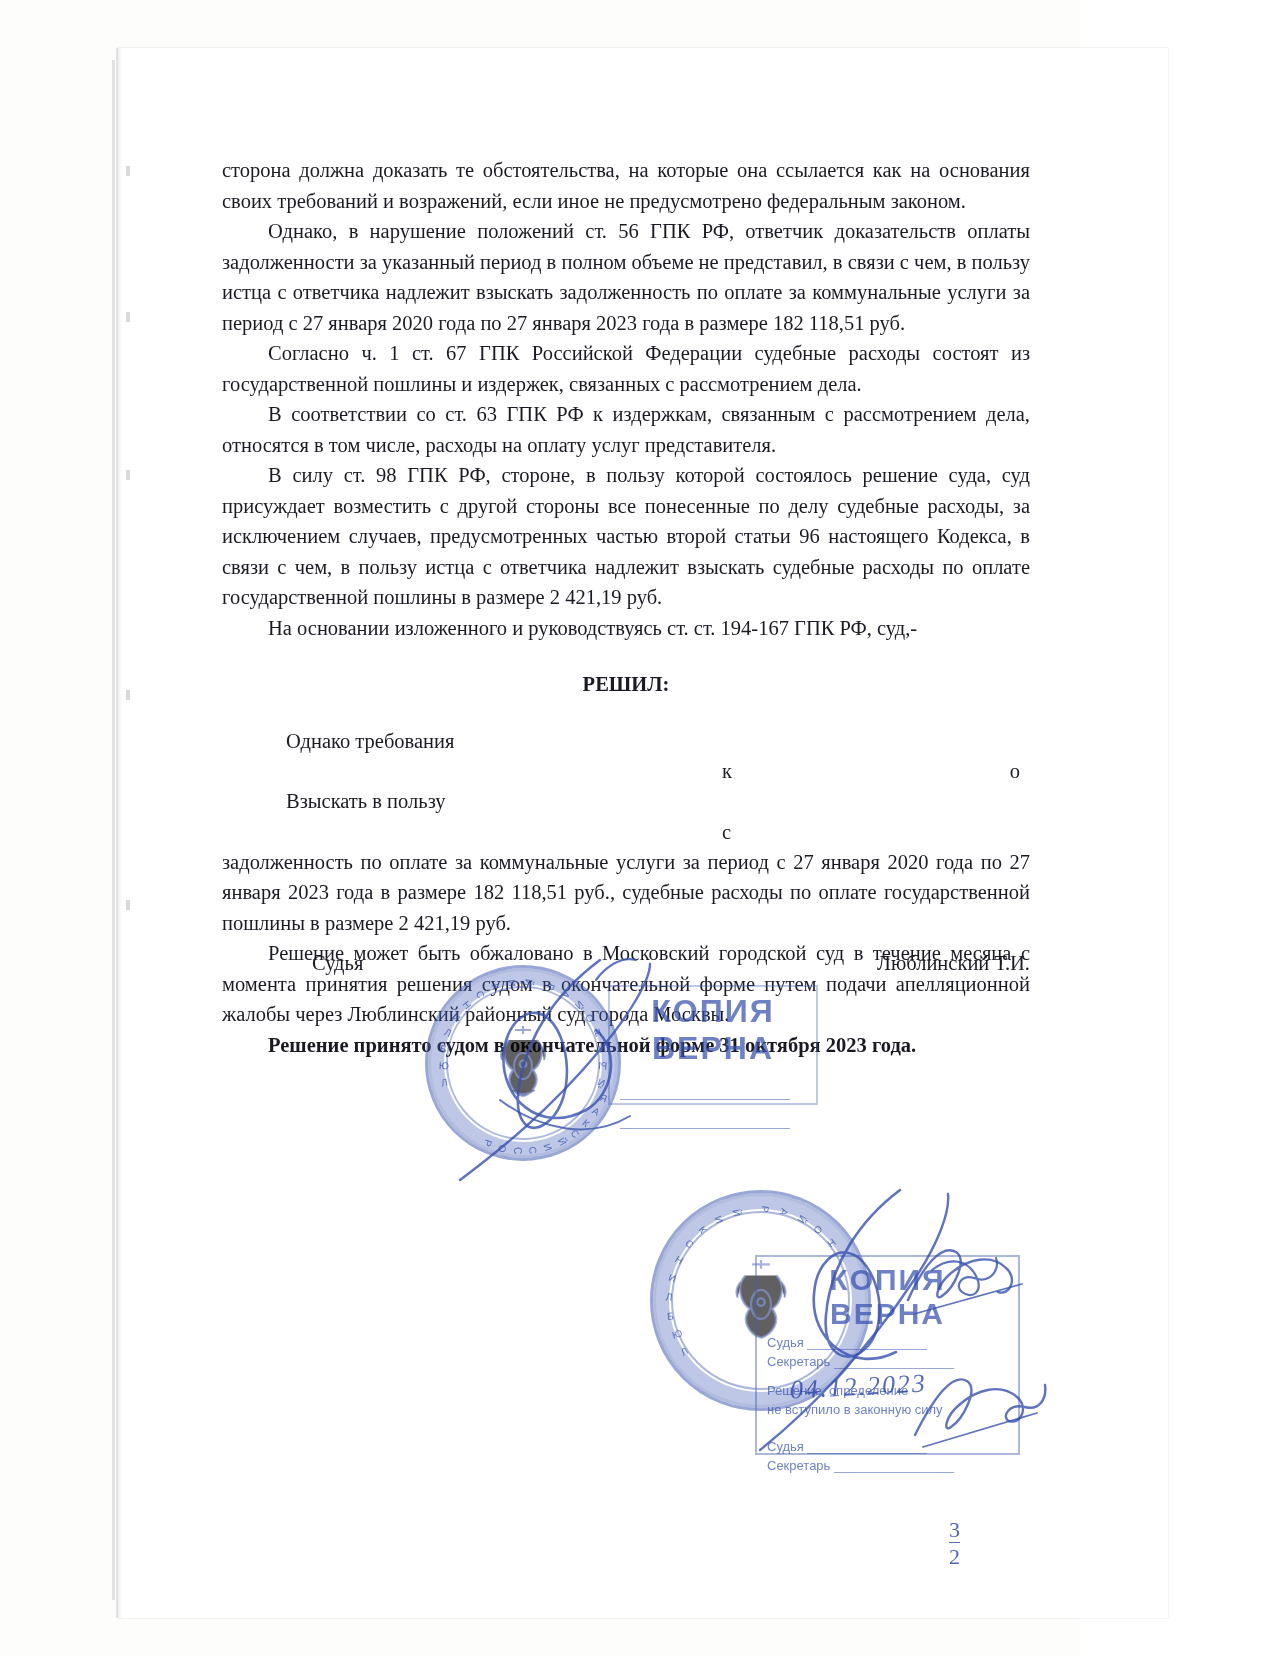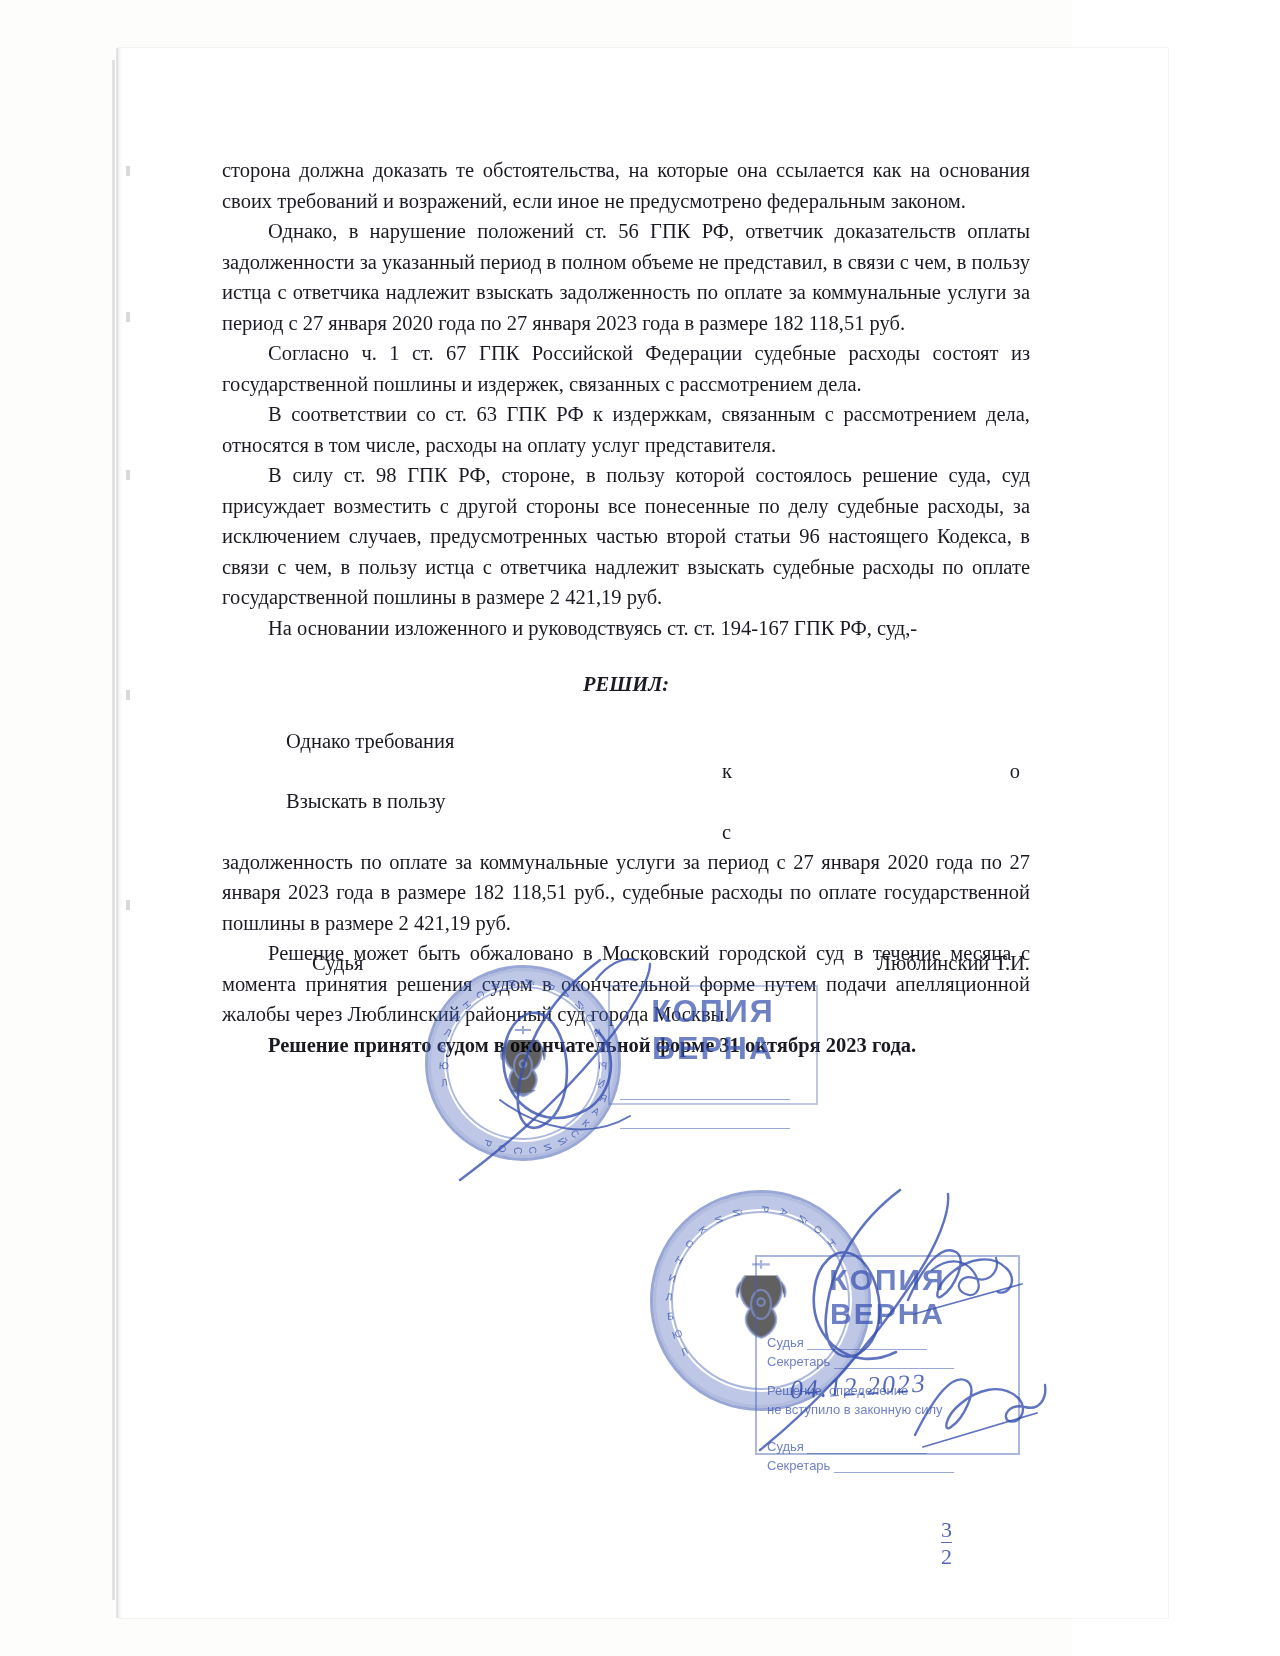--- a/index.html
+++ b/index.html
@@ -13,20 +13,21 @@
     position: relative;
     font-family: "Liberation Serif", serif;
     overflow: hidden;
   }
   .page {
     position: absolute;
     left: 0; top: 0;
     width: 1072px;
     height: 1656px;
     background: #fdfdfb;
+    padding-left: 8px;
   }
   
   .paper {
     position: absolute;
     left: 118px;
     top: 48px;
     width: 1050px;
     height: 1570px;
     background: #ffffff;
     box-shadow: 0 0 1px rgba(0,0,0,0.25);
@@ -64,21 +65,20 @@
   }
   .text-body p {
     margin: 0;
   }
   .indent {
     text-indent: 46px;
   }
   .center {
     text-align: center;
     text-indent: 0;
-    font-style: italic;
   }
   .bold {
     font-weight: bold;
   }
   .spacer-md { height: 26px; }
 
   .redacted-line {
     display: block;
     width: 100%;
     position: relative;

